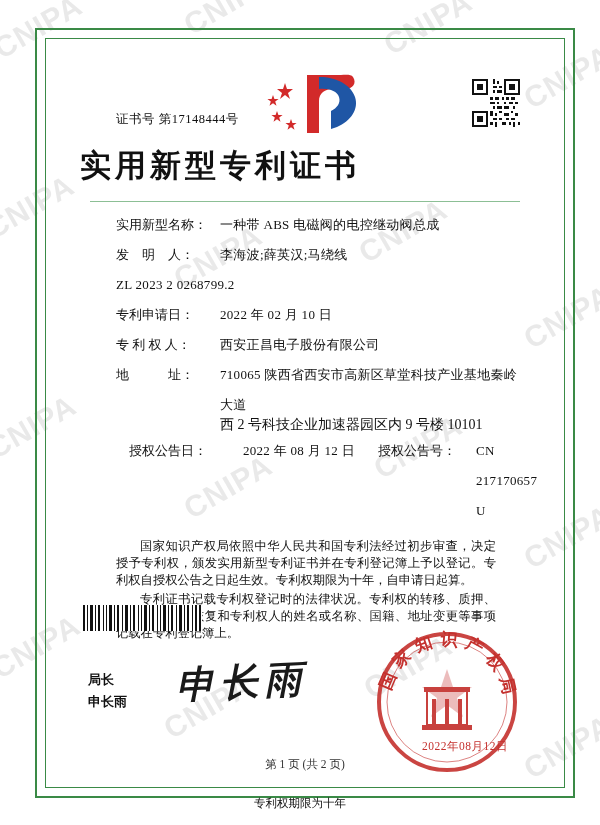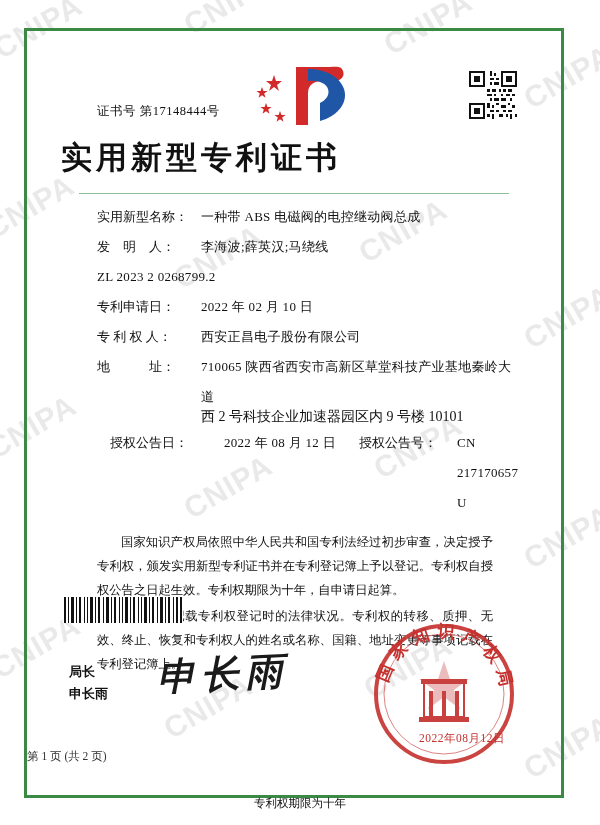--- a/index.html
+++ b/index.html
@@ -32,27 +32,27 @@
     color: #d8d8d8;
     opacity: .55;
     letter-spacing: 1px;
     white-space: nowrap;
     transform: rotate(-30deg);
   }
 
   
   .certificate {
     position: absolute;
-    left: 24px;
+    left: 35px;
     top: 28px;
     width: 540px;
     height: 770px;
     box-sizing: border-box;
     border: 2px solid #3a8a46;
-    padding: 0;
+    padding: 8px;
     background: transparent;
     z-index: 1;
   }
   .certificate-inner {
     position: relative;
     width: 100%;
     height: 100%;
     box-sizing: border-box;
     border: 1px solid #3a8a46;
     padding: 26px 34px 10px 34px;
@@ -149,21 +149,21 @@
     display: flex;
   }
   .twocol .right .field-label {
     width: 98px;
   }
 
   
   .paragraphs {
     margin: 12px 34px 12px 36px;
     font-size: 12.3px;
-    line-height: 24px;
+    line-height: 17px;
     text-align: justify;
     color: #111;
   }
   .paragraphs p {
     margin: 0 0 2px 0;
     text-indent: 24px;
   }
 
   
   .barcode {
@@ -212,21 +212,21 @@
     color: #c4312e;
     letter-spacing: .5px;
   }
 
   
   .page-num {
     position: absolute;
     left: 0;
     right: 0;
     top: 718px;
-    text-align: left;
+    text-align: center;
     font-size: 11.5px;
     color: #333;
   }
   .footer-note {
     position: absolute;
     left: 0;
     right: 0;
     bottom: 14px;
     text-align: center;
     font-size: 11.5px;

